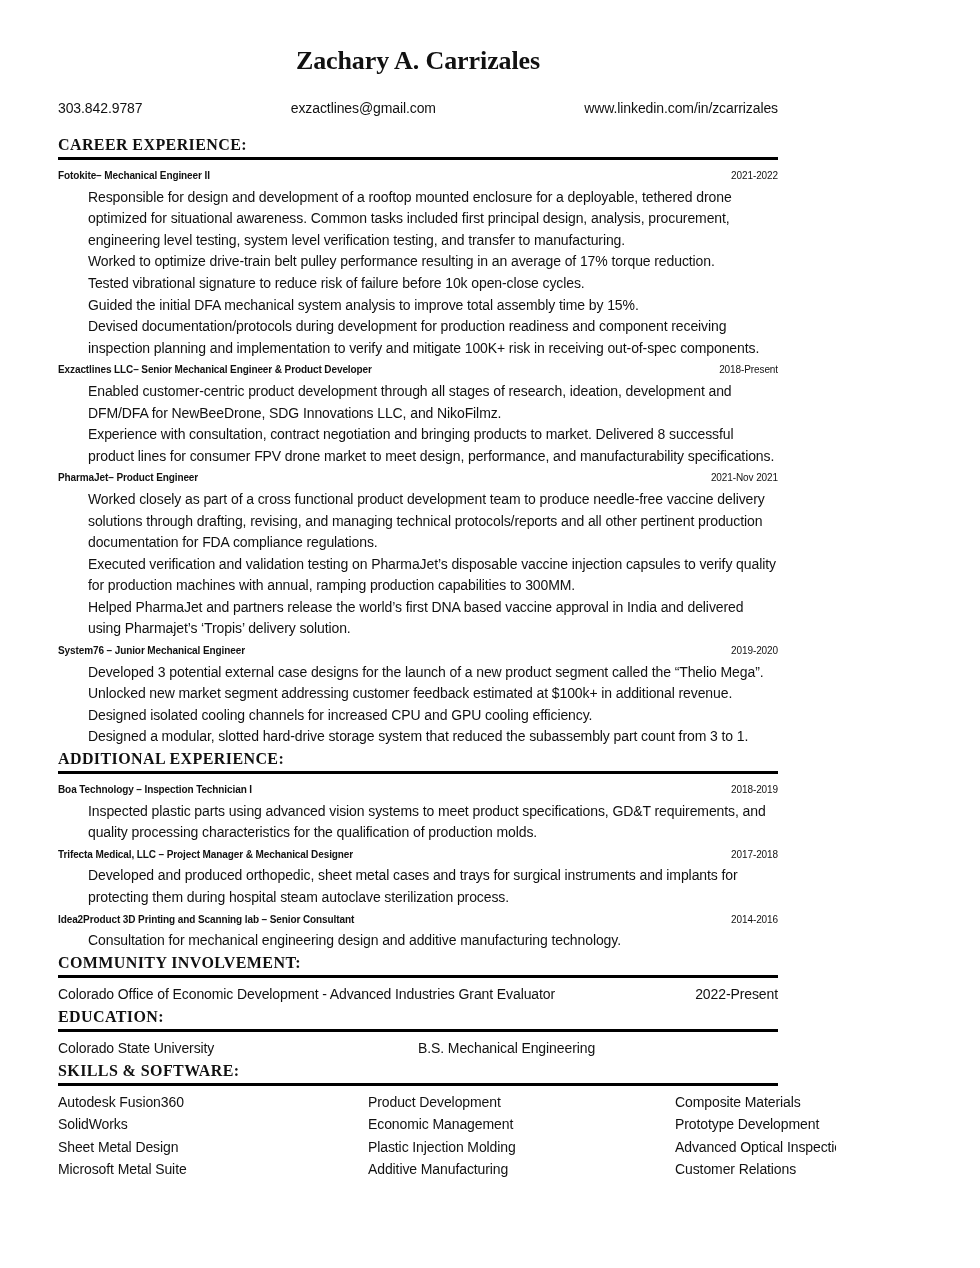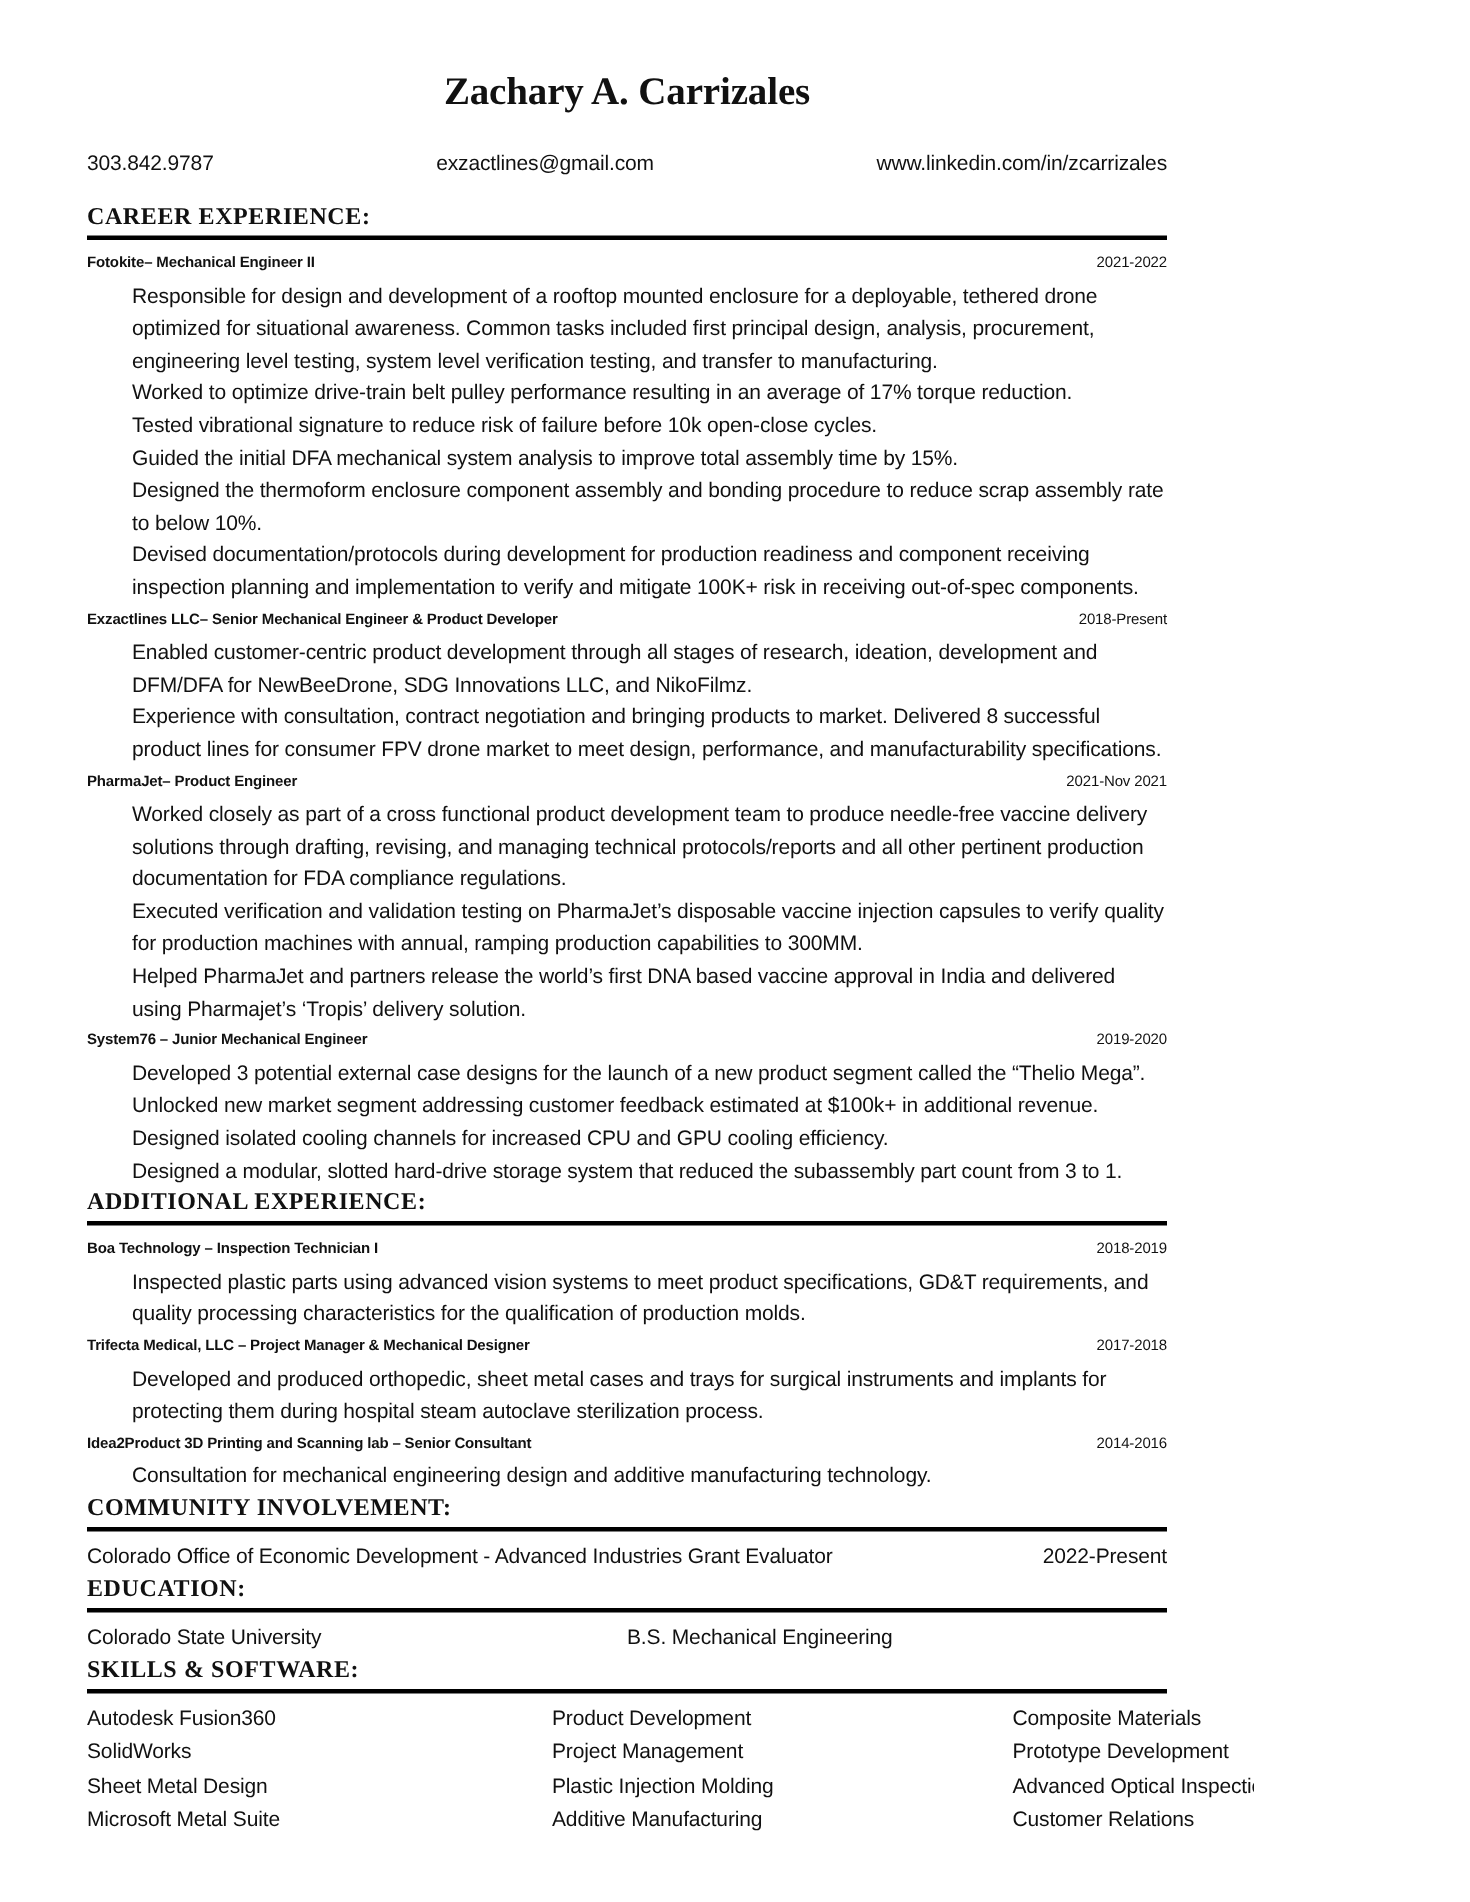--- a/index.html
+++ b/index.html
@@ -77,24 +77,20 @@
         <div class="bullet-row">
           <span class="bullet-cell"><span class="dot"></span></span>
           <div class="bullet-text">Tested vibrational signature to reduce risk of failure before 10k open-close cycles.</div>
         </div>
         <div class="bullet-row">
           <span class="bullet-cell"><span class="dot"></span></span>
           <div class="bullet-text">Guided the initial DFA mechanical system analysis to improve total assembly time by 15%.</div>
         </div>
         <div class="bullet-row">
           <span class="bullet-cell"><span class="dot"></span></span>
-          <div class="bullet-text">Designed the thermoform enclosure component assembly and bonding procedure to reduce scrap assembly rate to below 10%.</div>
-        </div>
-        <div class="bullet-row">
-          <span class="bullet-cell"><span class="dot"></span></span>
           <div class="bullet-text">Devised documentation/protocols during development for production readiness and component receiving inspection planning and implementation to verify and mitigate 100K+ risk in receiving out-of-spec components.</div>
         </div>
         <div class="job-row">
           <span class="job-title">Exzactlines LLC– Senior Mechanical Engineer &amp; Product Developer</span>
           <span class="job-dates">2018-Present</span>
         </div>
         <div class="bullet-row">
           <span class="bullet-cell"><span class="dot"></span></span>
           <div class="bullet-text">Enabled customer-centric product development through all stages of research, ideation, development and DFM/DFA for NewBeeDrone, SDG Innovations LLC, and NikoFilmz.</div>
         </div>
@@ -184,21 +180,21 @@
         <div class="section-heading">SKILLS &amp; SOFTWARE:</div>
         <div class="skills-grid">
           <div class="skills-col">
             <div class="skill-item">Autodesk Fusion360</div>
             <div class="skill-item">SolidWorks</div>
             <div class="skill-item">Sheet Metal Design</div>
             <div class="skill-item">Microsoft Metal Suite</div>
           </div>
           <div class="skills-col">
             <div class="skill-item">Product Development</div>
-            <div class="skill-item">Project Management</div>
+            <div class="skill-item">Economic Management</div>
             <div class="skill-item">Plastic Injection Molding</div>
             <div class="skill-item">Additive Manufacturing</div>
           </div>
           <div class="skills-col">
             <div class="skill-item">Composite Materials</div>
             <div class="skill-item">Prototype Development</div>
             <div class="skill-item">Advanced Optical Inspection</div>
             <div class="skill-item">Customer Relations</div>
           </div>
         </div>

